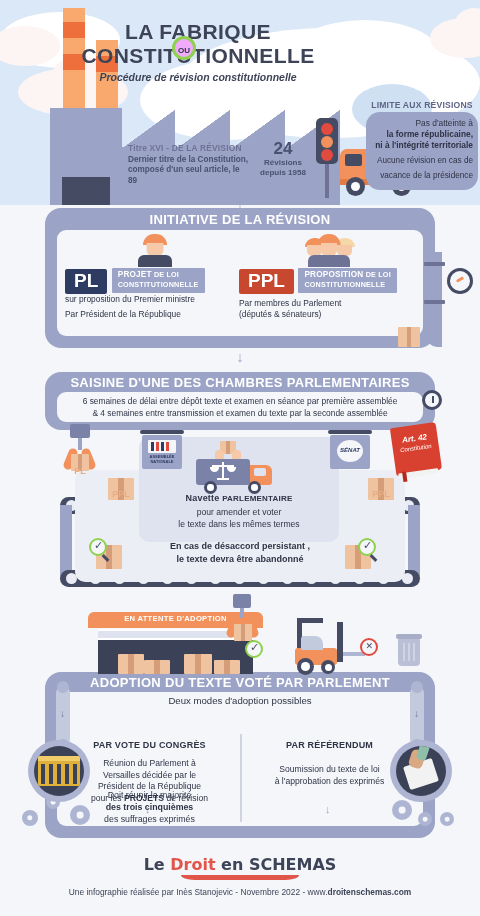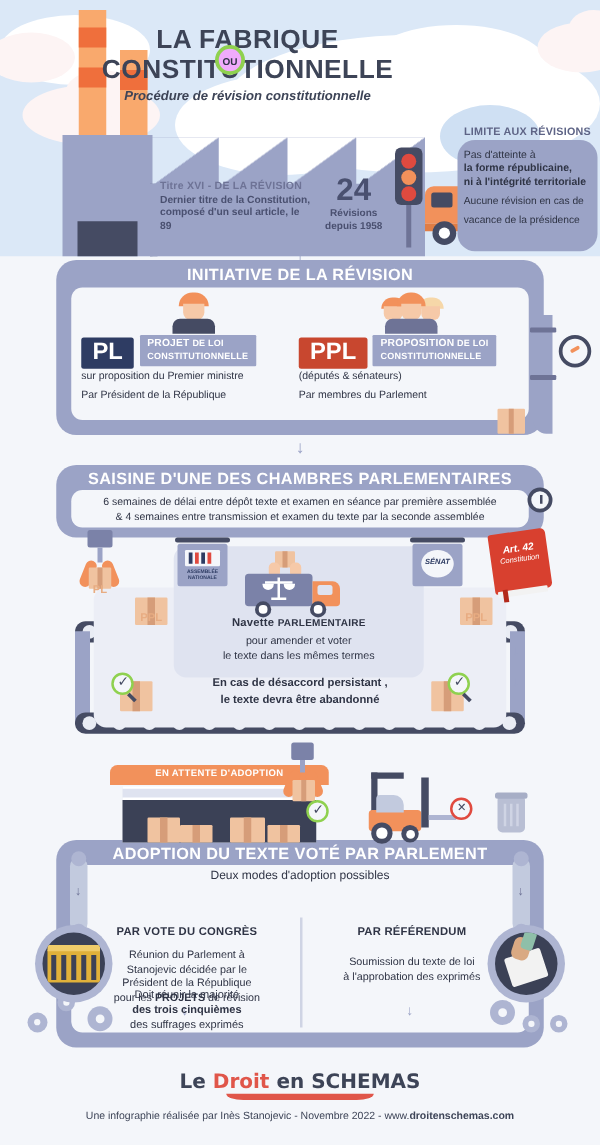--- a/index.html
+++ b/index.html
@@ -33,38 +33,38 @@
     background:
       linear-gradient(to bottom right, transparent 49.5%, #9ba3c6 50%) 0 0/55px 40px repeat-x;
   }
   .factory-dark { position:absolute; left:120px; bottom:0; width:220px; height:58px; background:#9ba3c6; z-index:2; }
 
   .titre-box { position:absolute; left:128px; top:143px; width:122px; z-index:7; color:#5c6287; }
   .titre-h { font-size:8.4px; font-weight:bold; color:#6e7396; letter-spacing:.2px; }
   .titre-p { font-size:8.2px; font-weight:bold; color:#4a5070; line-height:1.25; margin-top:2px; }
 
   .rev-count { position:absolute; left:255px; top:140px; width:56px; text-align:center; z-index:7; }
-  .rev-num { font-size:25px; font-weight:bold; color:#4a5070; line-height:1; }
+  .rev-num { font-size:17px; font-weight:bold; color:#4a5070; line-height:1; }
   .rev-lbl { font-size:8px; font-weight:bold; color:#4a5070; line-height:1.15; margin-top:1px; }
 
   
   .tl-pole { position:absolute; left:325px; top:160px; width:4px; height:38px; background:#6e7396; z-index:3;}
   .tl-box { position:absolute; left:316px; top:118px; width:22px; height:46px; background:#454b63; border-radius:5px; z-index:4;}
   .tl-dot { position:absolute; left:5px; width:12px; height:12px; border-radius:50%; }
 
   
   .truck-t { position:absolute; left:340px; top:145px; z-index:4; }
   .truck-body { position:absolute; background:#f2915b; border-radius:3px 6px 2px 2px; }
   .truck-cab { position:absolute; background:#f2915b; }
   .truck-win { position:absolute; background:#454b63; border-radius:2px; }
   .wheel { position:absolute; background:#454b63; border-radius:50%; }
   .wheel i { position:absolute; left:25%; top:25%; width:50%; height:50%; background:#fff; border-radius:50%; }
 
   .limit-box { position:absolute; left:366px; top:112px; width:112px; background:#9ba3c6;
-     border-radius:14px; padding:6px 5px 19px; text-align:left; z-index:8; }
+     border-radius:14px; padding:6px 5px 8px; text-align:right; z-index:8; }
   .limit-title { position:absolute; left:366px; top:100px; width:112px; text-align:center;
      font-size:8.6px; font-weight:bold; color:#5b6siz; color:#5e6486; z-index:9; letter-spacing:.2px;}
   .limit-l1 { font-size:8.4px; color:#2f3445; line-height:1.3; }
   .limit-l2 { font-size:8.2px; color:#2f3445; line-height:1.3; margin-top:5px; }
 
   
   .sect { position:absolute; background:#9ba3c6; border-radius:16px; }
   .sect-inner { position:absolute; background:#eceef6; border-radius:9px; }
   .sect-h { position:absolute; width:100%; text-align:center; font-size:13px; font-weight:bold;
             color:#ffffff; letter-spacing:.3px; }
@@ -287,22 +287,22 @@
           <div style="position:absolute;left:50%;margin-left:8px;top:11px;width:15px;height:11px;background:#f6c9a8;border-radius:0 0 5px 5px;"></div>
           <div style="position:absolute;left:50%;top:0;transform:translateX(-50%);width:23px;height:11px;background:#f2915b;border-radius:12px 12px 0 0;"></div>
           <div style="position:absolute;left:50%;top:9px;transform:translateX(-50%);width:16px;height:13px;background:#f6c9a8;border-radius:0 0 6px 6px;"></div>
           <div style="position:absolute;left:50%;top:21px;transform:translateX(-50%);width:42px;height:12px;background:#6e7396;border-radius:6px 6px 0 0;"></div>
         </div>
         <div class="sign ppl">PPL</div>
         <div class="tagbox">
           <span>PROPOSITION</span><span class="sm"> DE LOI</span><br>
           <span class="sm">CONSTITUTIONNELLE</span>
         </div>
+        <div class="undertxt">Par membres du Parlement</div>
         <div class="undertxt" style="margin-top:0;">(députés &amp; sénateurs)</div>
-        <div class="undertxt">Par membres du Parlement</div>
       </div>
     </div>
   </div>
 
   <div class="pipe-v" style="left:427px; top:252px; width:15px; height:95px; border-radius:0 0 0 10px;"></div>
   <div class="pipe-ring" style="left:424px; top:262px; width:21px;"></div>
   <div class="pipe-ring" style="left:424px; top:300px; width:21px;"></div>
   <div class="gauge" style="left:447px; top:268px;">
     <div style="position:absolute;left:6px;top:7px;width:8px;height:3px;background:#f2915b;border-radius:2px;transform:rotate(-30deg);"></div>
   </div>
@@ -525,21 +525,21 @@
     <div class="sect-h" style="top:3px;">ADOPTION DU TEXTE VOTÉ PAR PARLEMENT</div>
     <div class="sect-inner" id="adoption-inner">
       <div class="adopt-sub">Deux modes d'adoption possibles</div>
       <div class="adopt-divider"></div>
 
       <div class="col-h" style="left:10px;">
         <span>PAR VOTE DU </span><span>CONGRÈS</span>
       </div>
       <div class="col-b" style="left:10px; top:66px;">
         <span>Réunion du Parlement à</span><br>
-        <span>Stanojevic décidée par le</span><br>
+        <span>Versailles décidée par le</span><br>
         <span>Président de la République</span><br>
         <span>pour les </span><b>PROJETS</b><span> de révision</span>
       </div>
       <div style="position:absolute;left:88px;top:111px;color:#9ba3c6;font-size:11px;">↓</div>
       <div class="col-c" style="left:10px; top:98px;">
         <span>Doit réunir la majorité</span><br>
         <b>des trois cinquièmes</b><br>
         <span>des suffrages exprimés</span>
       </div>
 

